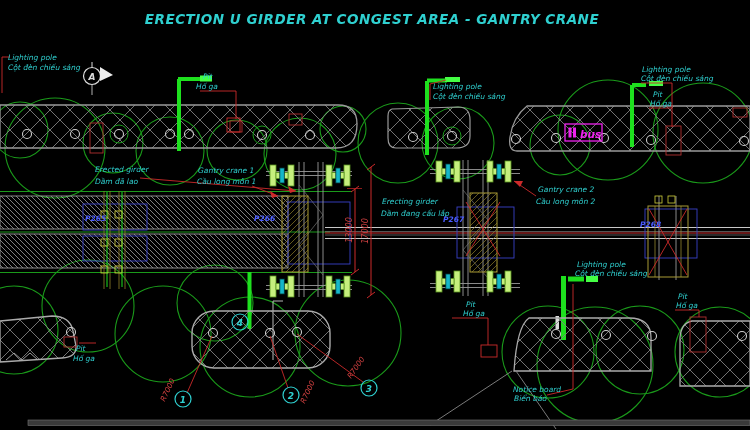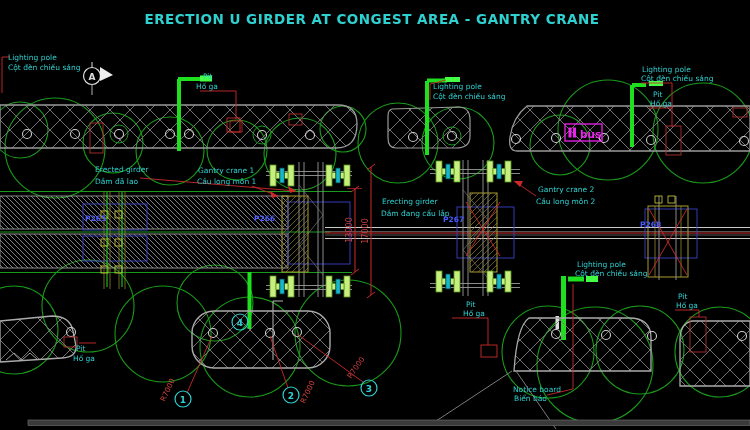--- a/index.html
+++ b/index.html
@@ -1,16 +1,16 @@
 <!DOCTYPE html>
 <html><head>
 <meta charset="utf-8">
 <style>
   html,body{margin:0;padding:0;background:#000;}
-  .stage{width:750px;height:430px;background:#000;position:relative;overflow:hidden;}
+  .stage{width:750px;height:430px;background:#000;position:relative;overflow:hidden;font-style:italic;}
   svg{display:block;}
   svg text{font-family:"DejaVu Sans", sans-serif;}
   .ttl{fill:#2fd0d0;font-size:13.5px;font-weight:bold;letter-spacing:.5px;text-anchor:middle;}
   .lbl{fill:#2fd0d0;font-size:7.5px;}
   .pier{fill:#4a5cff;font-size:7.5px;font-weight:bold;}
   .dim{fill:#d04040;font-size:8px;text-anchor:middle;}
   .rad{fill:#d04040;font-size:7.5px;text-anchor:middle;}
   .badge{fill:#2fd0d0;font-size:9px;text-anchor:middle;font-weight:bold;}
   .amark{fill:#ddd;font-size:9px;font-weight:bold;text-anchor:middle;}
   .bus{fill:#ee22ee;font-size:10.5px;font-weight:bold;}

